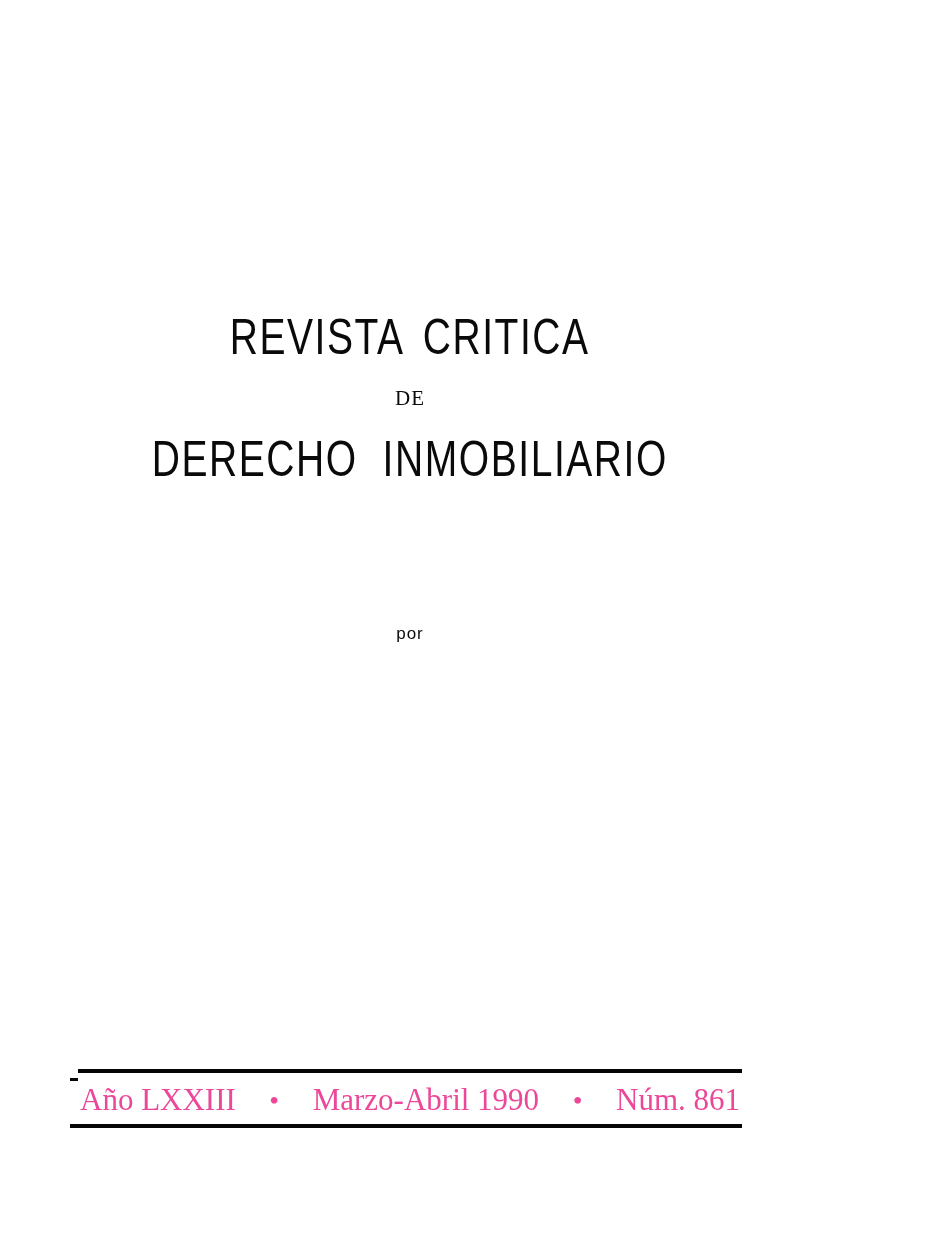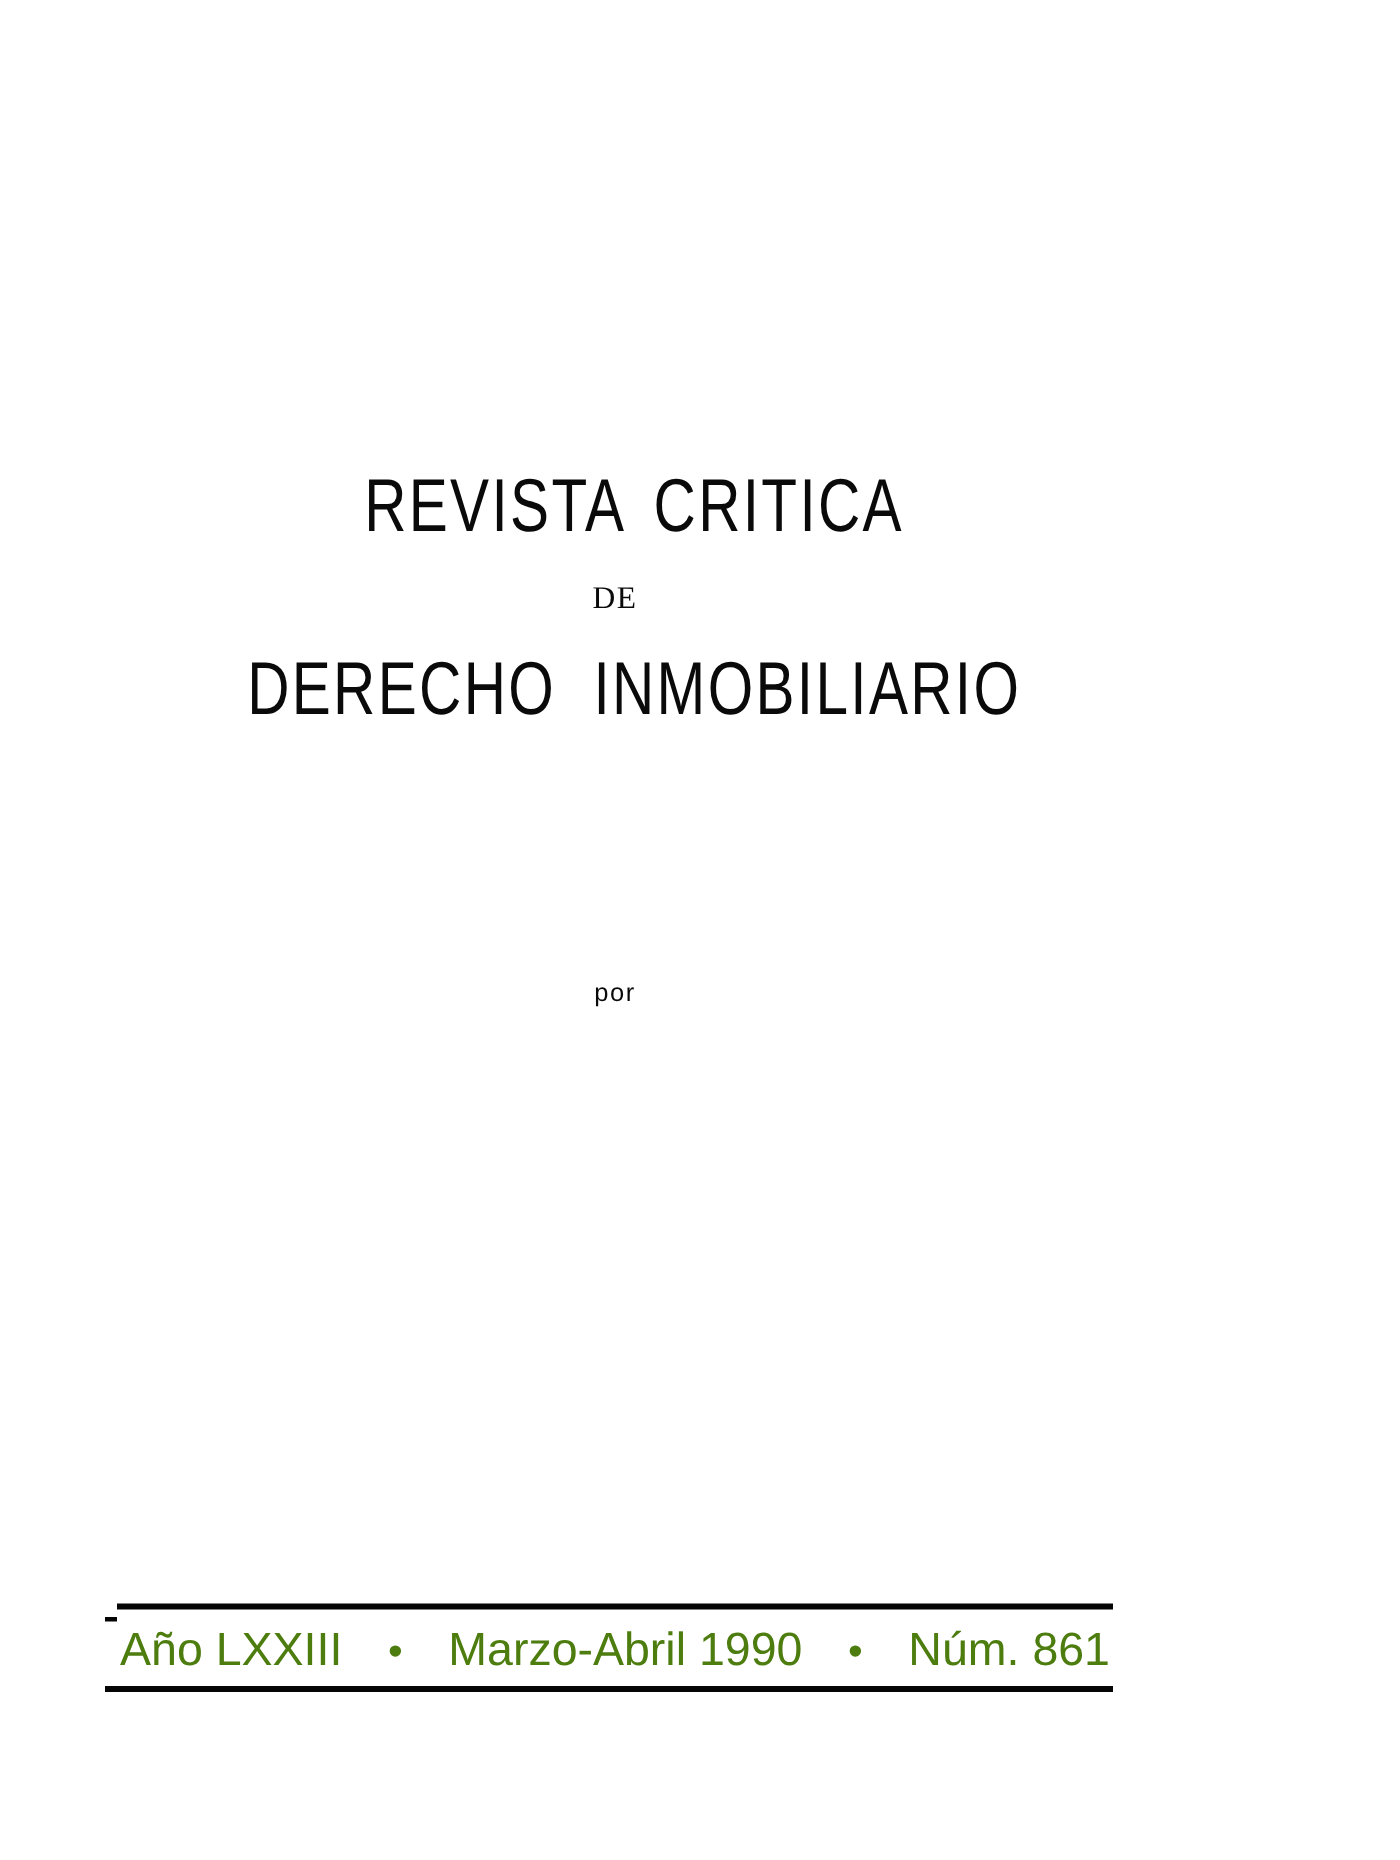--- a/index.html
+++ b/index.html
@@ -27,42 +27,40 @@
   }
   .condense {
     display: inline-block;
     transform-origin: 50% 50%;
     white-space: nowrap;
   }
   .title-main {
     font-size: 50px;
     line-height: 1;
     letter-spacing: 2px;
-    padding-left: 13px;
   }
   .title-main .condense { transform: scaleX(0.78); }
   .t1 { top: 312px; word-spacing: 10px; }
   .t2 { top: 434px; word-spacing: 16px; }
   .connector {
     top: 386px;
     font-size: 21px;
     letter-spacing: 1px;
     font-family: Liberation Serif, serif;
   }
   .founded {
     top: 568px;
     font-size: 17px;
     letter-spacing: 6px;
     word-spacing: 16px;
   }
   .by {
     top: 624px;
     font-size: 17px;
     letter-spacing: 1px;
-    margin-top: 28px;
   }
   .author {
     top: 682px;
     font-size: 40px;
     font-weight: bold;
     line-height: 1;
     word-spacing: 10px;
   }
   .author .condense { transform: scaleX(0.82); }
 
@@ -74,25 +72,25 @@
   .rule-top  { left: 78px; top: 1069px; width: 664px; height: 4px; }
   .rule-bottom { left: 70px; top: 1124px; width: 672px; height: 4px; }
   .footer-text {
     position: absolute;
     left: 80px;
     top: 1084px;
     width: 660px;
     display: flex;
     justify-content: space-between;
     align-items: baseline;
-    font-family: Liberation Sans, sans-serif;
+    font-family: Liberation Serif, serif;
     font-size: 31px;
     line-height: 1;
     white-space: nowrap;
-    color: #4d7c0f;
+    color: #ec4899;
     text-align: center;
   }
   .footer-text .bullet {
     font-size: 28px;
   }
   .speck {
     position: absolute;
     left: 70px;
     top: 1078px;
     width: 8px;

